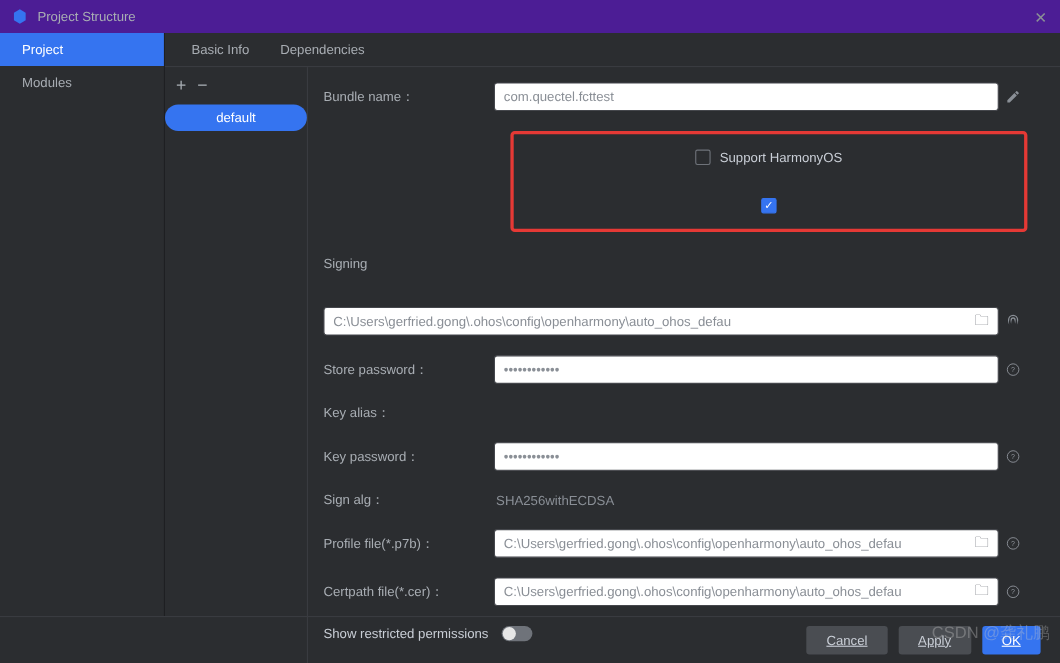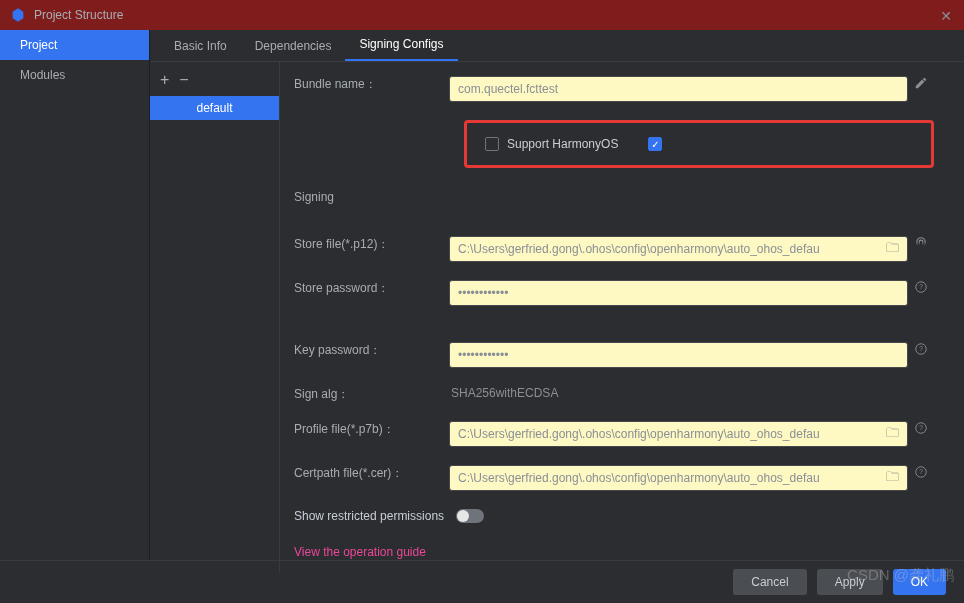--- a/index.html
+++ b/index.html
@@ -1,18 +1,18 @@
 <!DOCTYPE html>
 <html><head>
 <meta charset="utf-8">
 <style>
 * { margin: 0; padding: 0; box-sizing: border-box; font-family: -apple-system, "Segoe UI", sans-serif; }
 body { background: #2b2d30; color: #a8adb3; font-size: 12px; width: 964px; height: 603px; overflow: hidden; position: relative; }
 
-.titlebar { height: 30px; display: flex; align-items: center; padding: 0 10px; background: #7f1d1d; position: relative; }
+.titlebar { height: 30px; display: flex; align-items: center; padding: 0 10px; background: #4c1d95; position: relative; }
 .titlebar .logo { width: 16px; height: 16px; margin-right: 8px; }
 .titlebar .title { color: #a8adb3; font-size: 12px; }
 .titlebar .close { position: absolute; right: 12px; top: 8px; color: #8a8f96; font-size: 14px; cursor: pointer; }
 
 .body { display: flex; height: 530px; }
 
 .leftnav { width: 150px; background: #2b2d30; border-right: 1px solid #1e1f22; }
 .leftnav .item { padding: 8px 20px; color: #a8adb3; cursor: pointer; }
 .leftnav .item.selected { background: #3574f0; color: #fff; }
 
@@ -20,47 +20,47 @@
 
 .tabs { height: 32px; display: flex; align-items: flex-end; padding: 0 10px; border-bottom: 1px solid #393b40; }
 .tabs .tab { padding: 8px 14px; color: #a8adb3; cursor: pointer; }
 .tabs .tab.selected { color: #fff; border-bottom: 2px solid #3574f0; }
 
 .content { flex: 1; display: flex; }
 
 .configlist { width: 130px; border-right: 1px solid #393b40; padding-top: 6px; }
 .configlist .toolbar { display: flex; gap: 10px; padding: 4px 10px; color: #a8adb3; font-size: 16px; line-height: 1; }
 .configlist .toolbar span { cursor: pointer; }
-.configlist .citem { background: #3574f0; color: #fff; padding: 5px 10px; margin-top: 4px; text-align: center; cursor: pointer; }
+.configlist .citem { background: #3574f0; color: #fff; padding: 5px 10px; margin-top: 4px; text-align: center; cursor: pointer; border-radius: 12px; }
 
 .form { flex: 1; padding: 14px 30px 14px 14px; position: relative; }
-.row { display: flex; align-items: flex-start; margin-bottom: 18px; }
+.row { display: flex; align-items: center; margin-bottom: 18px; }
 .row .label { width: 155px; color: #a8adb3; font-size: 12px; }
 .row .field { flex: 1; }
 .row .trail { width: 26px; display: flex; justify-content: center; color: #8a8f96; cursor: pointer; }
-.input { width: 100%; height: 26px; background: #fef9c3; border: 1px solid #45474c; border-radius: 3px; color: #8a8f96; padding: 0 8px; font-size: 12px; display: flex; align-items: center; justify-content: space-between; }
+.input { width: 100%; height: 26px; background: #ffffff; border: 1px solid #45474c; border-radius: 3px; color: #8a8f96; padding: 0 8px; font-size: 12px; display: flex; align-items: center; justify-content: space-between; }
 .input .txt { white-space: nowrap; overflow: hidden; text-overflow: ellipsis; flex: 1; }
 .input .folder { color: #6f737a; font-size: 13px; margin-left: 6px; }
 .static { color: #8a8f96; padding-left: 2px; }
 
-.redbox { border: 3px solid #e53935; border-radius: 4px; padding: 14px 18px; margin: 0 0 22px 170px; display: flex; align-items: center; gap: 30px; }
+.redbox { border: 3px solid #e53935; border-radius: 4px; padding: 14px 18px; margin: 0 0 22px 170px; display: flex; align-items: center; gap: 30px; flex-direction: column; }
 .chk { display: flex; align-items: center; gap: 8px; color: #c9ced6; }
 .chkbox { width: 14px; height: 14px; border: 1px solid #6f737a; border-radius: 2px; display: flex; align-items: center; justify-content: center; font-size: 10px; }
 .chkbox.checked { background: #3574f0; border-color: #3574f0; color: #fff; }
 
 .section { color: #a8adb3; margin: 0 0 32px 0; }
 
 .switchrow { display: flex; align-items: center; gap: 12px; margin-top: 6px; color: #c9ced6; }
 .switch { width: 28px; height: 14px; background: #6f737a; border-radius: 8px; position: relative; cursor: pointer; }
 .switch .knob { position: absolute; left: 1px; top: 1px; width: 12px; height: 12px; background: #e6e6e6; border-radius: 50%; }
 
 .link { color: #ec4899; margin-top: 22px; display: inline-block; cursor: pointer; }
 
 .footer { height: 42px; border-top: 1px solid #393b40; display: flex; align-items: center; justify-content: flex-end; gap: 10px; padding: 0 18px; }
-.btn { height: 26px; padding: 0 18px; background: #4a4d52; color: #c9ced6; border: none; border-radius: 3px; font-size: 12px; cursor: pointer; }
+.btn { height: 26px; padding: 0 18px; background: #4a4d52; color: #c9ced6; border: none; border-radius: 3px; font-size: 12px; cursor: pointer; text-decoration: underline; }
 .btn.primary { background: #3574f0; color: #fff; }
 
 .watermark { position: absolute; right: 10px; bottom: 18px; color: rgba(200,200,200,0.35); font-size: 15px; pointer-events: none; }
 
 svg.ic { width: 14px; height: 14px; }
 </style>
 </head>
 <body>
 
 <div class="titlebar">
@@ -74,21 +74,20 @@
 <div class="body">
   <div class="leftnav">
     <div class="item selected">Project</div>
     <div class="item">Modules</div>
   </div>
 
   <div class="main">
     <div class="tabs">
       <div class="tab">Basic Info</div>
       <div class="tab">Dependencies</div>
-      <div class="tab selected">Signing Configs</div>
     </div>
 
     <div class="content">
       <div class="configlist">
         <div class="toolbar">
           <span>+</span>
           <span>−</span>
         </div>
         <div class="citem">default</div>
       </div>
@@ -115,21 +114,20 @@
             <span>Support HarmonyOS</span>
           </label>
           <label class="chk">
             <span class="chkbox checked">✓</span>
           </label>
         </div>
 
         <div class="section">Signing</div>
 
         <div class="row">
-          <div class="label">Store file(*.p12)：</div>
           <div class="field">
               <div class="input">
                 <span class="txt">C:\Users\gerfried.gong\.ohos\config\openharmony\auto_ohos_defau</span>
                 <span class="folder">🗀</span>
               </div>
             </div>
           <div class="trail">
             <svg class="ic" viewBox="0 0 24 24">
                 <path fill="currentColor" d="M12 2a8 8 0 0 0-8 8c0 4 2 7 2 7s-1-4 0-7a6 6 0 0 1 12 0c1 3 0 7 0 7s2-3 2-7a8 8 0 0 0-8-8zm0 4a4 4 0 0 0-4 4c0 3 1 6 1 6s0-4 1-6a2 2 0 0 1 4 0c1 2 1 6 1 6s1-3 1-6a4 4 0 0 0-4-4z"></path>
               </svg>
@@ -145,20 +143,21 @@
             </div>
           <div class="trail">
               <svg class="ic" viewBox="0 0 24 24">
                 <circle cx="12" cy="12" r="9" fill="none" stroke="currentColor" stroke-width="1.5"></circle>
                 <text x="12" y="16" text-anchor="middle" font-size="11" fill="currentColor">?</text>
               </svg>
             </div>
         </div>
 
         <div class="row">
+          <div class="label">Key alias：</div>
           <div class="trail"></div>
         </div>
 
         <div class="row">
           <div class="label">Key password：</div>
           <div class="field">
               <div class="input">
                 <span class="txt">••••••••••••</span>
               </div>
             </div>

